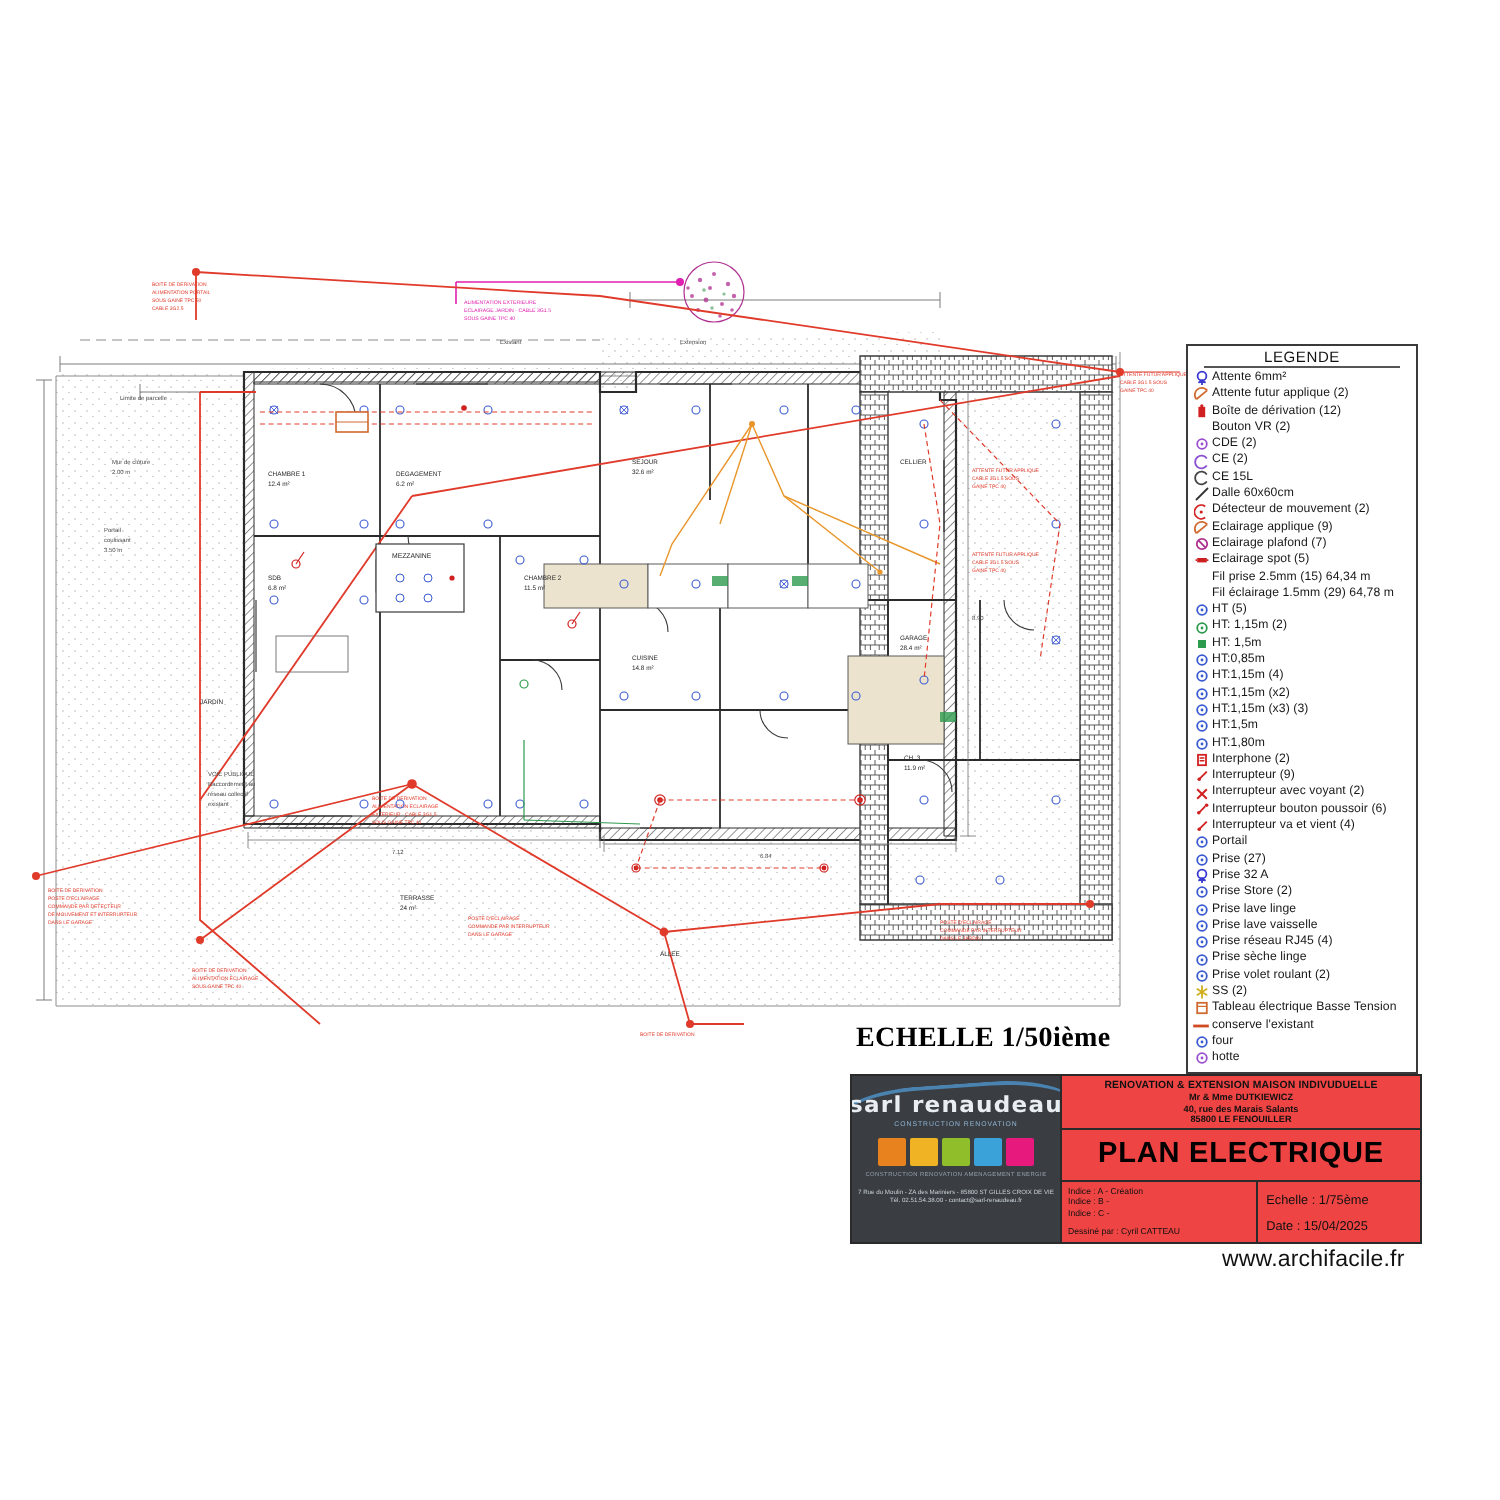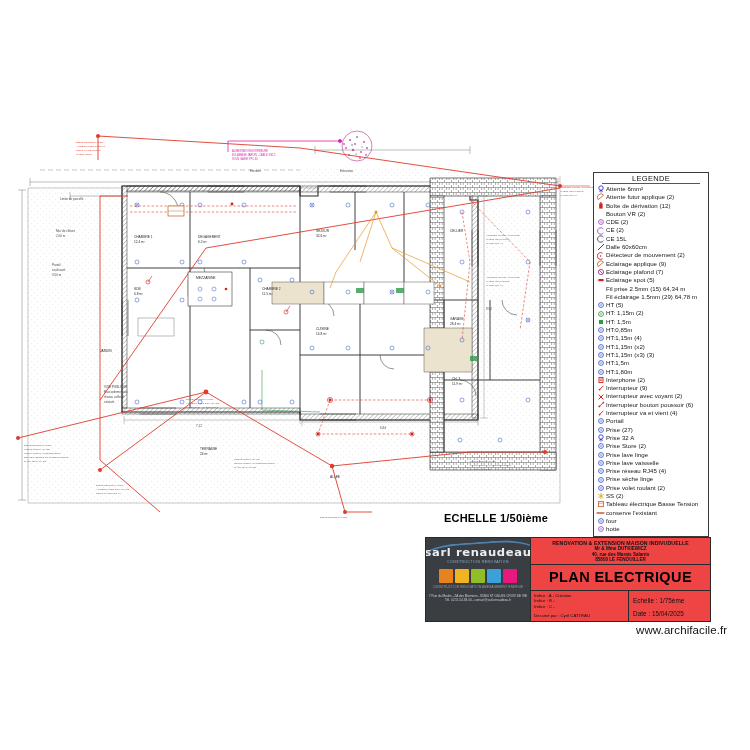--- a/index.html
+++ b/index.html
@@ -12,23 +12,23 @@
     position:relative;
   }
   #page{position:absolute;left:0;top:0;width:750px;height:750px;}
 
   
   #drawing{position:absolute;left:0;top:0;width:750px;height:750px;}
   #drawing svg{position:absolute;left:0;top:0;}
 
   
   .scale-note{
-    position:absolute;left:444px;top:512px;
-    font-size:11px;font-weight:bold;color:#000;
-    letter-spacing:.2px;white-space:nowrap;
+    position:absolute;left:428px;top:512px;
+    font-size:14px;font-weight:bold;color:#000;
+    letter-spacing:.2px;white-space:nowrap;font-family:Liberation Serif, serif;
   }
 
   
   .legend{
     position:absolute;left:593px;top:172px;width:116px;
     border:1px solid #3a3a3a;background:#ffffff;
     box-sizing:border-box;padding:1px 2px 3px 2px;
   }
   .legend-title{
     text-align:center;font-size:7.5px;color:#111;
@@ -111,21 +111,21 @@
   .tb-indices{
     flex:1.25;border-right:1px solid #2a2a2a;
     padding:2px 3px;box-sizing:border-box;
   }
   .tb-indices div{font-size:4.3px;color:#111;line-height:5.4px;}
   .tb-indices .drawn{margin-top:4px;}
   .tb-meta{flex:1;padding:3px 4px;box-sizing:border-box;}
   .tb-meta div{font-size:6.4px;color:#111;line-height:13px;}
 
   .watermark{
-    position:absolute;left:636px;top:624px;
+    position:absolute;left:611px;top:624px;
     font-size:11.5px;color:#111;letter-spacing:.1px;
   }
 </style>
 </head>
 <body>
 
 <div id="page">
 
   <div id="drawing">
     <svg width="750" height="750" viewBox="0 0 750 750" xmlns="http://www.w3.org/2000/svg">

